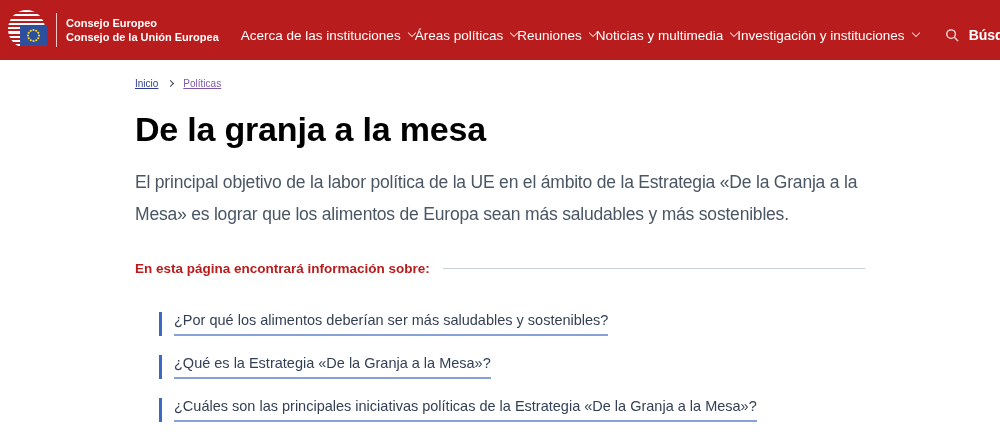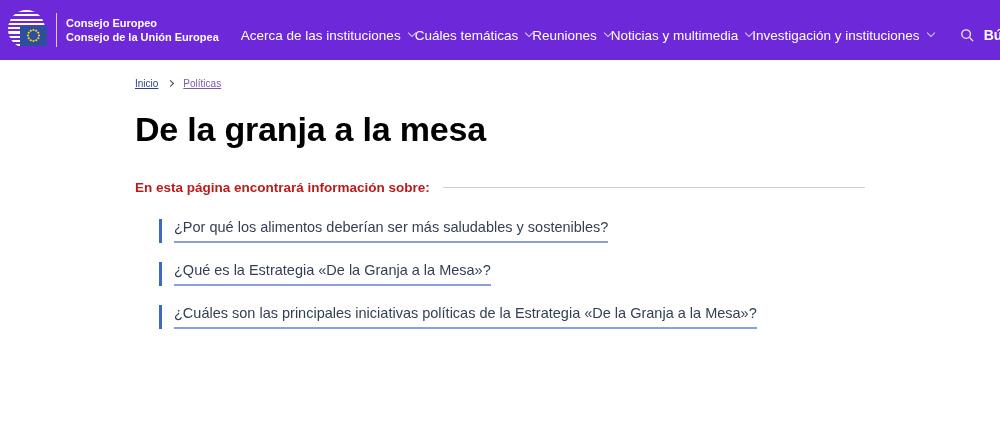--- a/index.html
+++ b/index.html
@@ -5,21 +5,21 @@
   * { margin:0; padding:0; box-sizing:border-box; }
   html,body { background:#ffffff; }
   body {
     width:1000px; height:442px; overflow:hidden;
     font-family:"Liberation Sans", sans-serif;
     -webkit-font-smoothing:antialiased;
   }
 
   
   .site-header {
-    height:60px; background:#6d28d9; display:flex; align-items:center;
+    height:60px; background:#b91c1c; display:flex; align-items:center;
     padding:0 14px 0 8px;
   }
   .logo { display:flex; align-items:center; text-decoration:none; flex:0 0 auto; }
   .emblem { position:relative; width:40px; height:44px; display:block; }
   .emblem-circle {
     position:absolute; left:0; top:2px; width:37px; height:38px; border-radius:50%;
     background:repeating-linear-gradient(to bottom, #ffffff 0 2px, rgba(255,255,255,0) 2px 4.3px);
   }
   .flag { position:absolute; left:12px; top:18px; display:block; }
   .logo-sep { width:1px; height:34px; background:rgba(255,255,255,.75); margin:0 9px 0 8px; }
@@ -69,21 +69,21 @@
 
   .lead {
     margin-top:17px; font-size:17.5px; line-height:32px; color:#4a5664;
     letter-spacing:-0.2px;
   }
 
   .toc-head { margin-top:31px; display:flex; align-items:center; }
   .toc-label { font-size:13.5px; font-weight:700; color:#b91c1c; white-space:nowrap; }
   .toc-rule { flex:1 1 auto; height:1px; background:#c6d1da; margin-left:13px; }
 
-  .toc { list-style:none; margin-top:24px; }
+  .toc { list-style:none; margin-top:36px; }
   .toc-item { display:flex; align-items:stretch; padding-left:24px; margin-bottom:19px; }
   .toc-bar { width:3px; background:#3a6ac2; flex:0 0 auto; margin-right:12px; }
   .toc-link {
     font-size:14.5px; line-height:17px; color:#333f55; text-decoration:none;
     border-bottom:2px solid #8aa0d8; padding-bottom:5px; align-self:flex-start;
   }
 </style>
 </head>
 <body>
 
@@ -115,21 +115,21 @@
       <span>Consejo de la Unión Europea</span>
     </span>
   </a>
 
   <nav class="main-nav">
     <a class="nav-item" href="#">
       <span>Acerca de las instituciones</span>
       <span class="chev"></span>
     </a>
     <a class="nav-item" href="#">
-      <span>Cuáles temáticas</span>
+      <span>Áreas políticas</span>
       <span class="chev"></span>
     </a>
     <a class="nav-item" href="#">
       <span>Reuniones</span>
       <span class="chev"></span>
     </a>
     <a class="nav-item" href="#">
       <span>Noticias y multimedia</span>
       <span class="chev"></span>
     </a>
@@ -152,20 +152,21 @@
 <main>
   <div class="container">
     <nav class="breadcrumb">
       <a class="crumb crumb-home" href="#">Inicio</a>
       <span class="crumb-sep"></span>
       <a class="crumb crumb-current" href="#">Políticas</a>
     </nav>
 
     <h1 class="page-title">De la granja a la mesa</h1>
 
+    <p class="lead">El principal objetivo de la labor política de la UE en el ámbito de la Estrategia «De la Granja a la Mesa» es lograr que los alimentos de Europa sean más saludables y más sostenibles.</p>
 
     <div class="toc-head">
       <span class="toc-label">En esta página encontrará información sobre:</span>
       <span class="toc-rule"></span>
     </div>
 
     <ul class="toc">
       <li class="toc-item">
         <span class="toc-bar"></span>
         <a class="toc-link" href="#">¿Por qué los alimentos deberían ser más saludables y sostenibles?</a>

